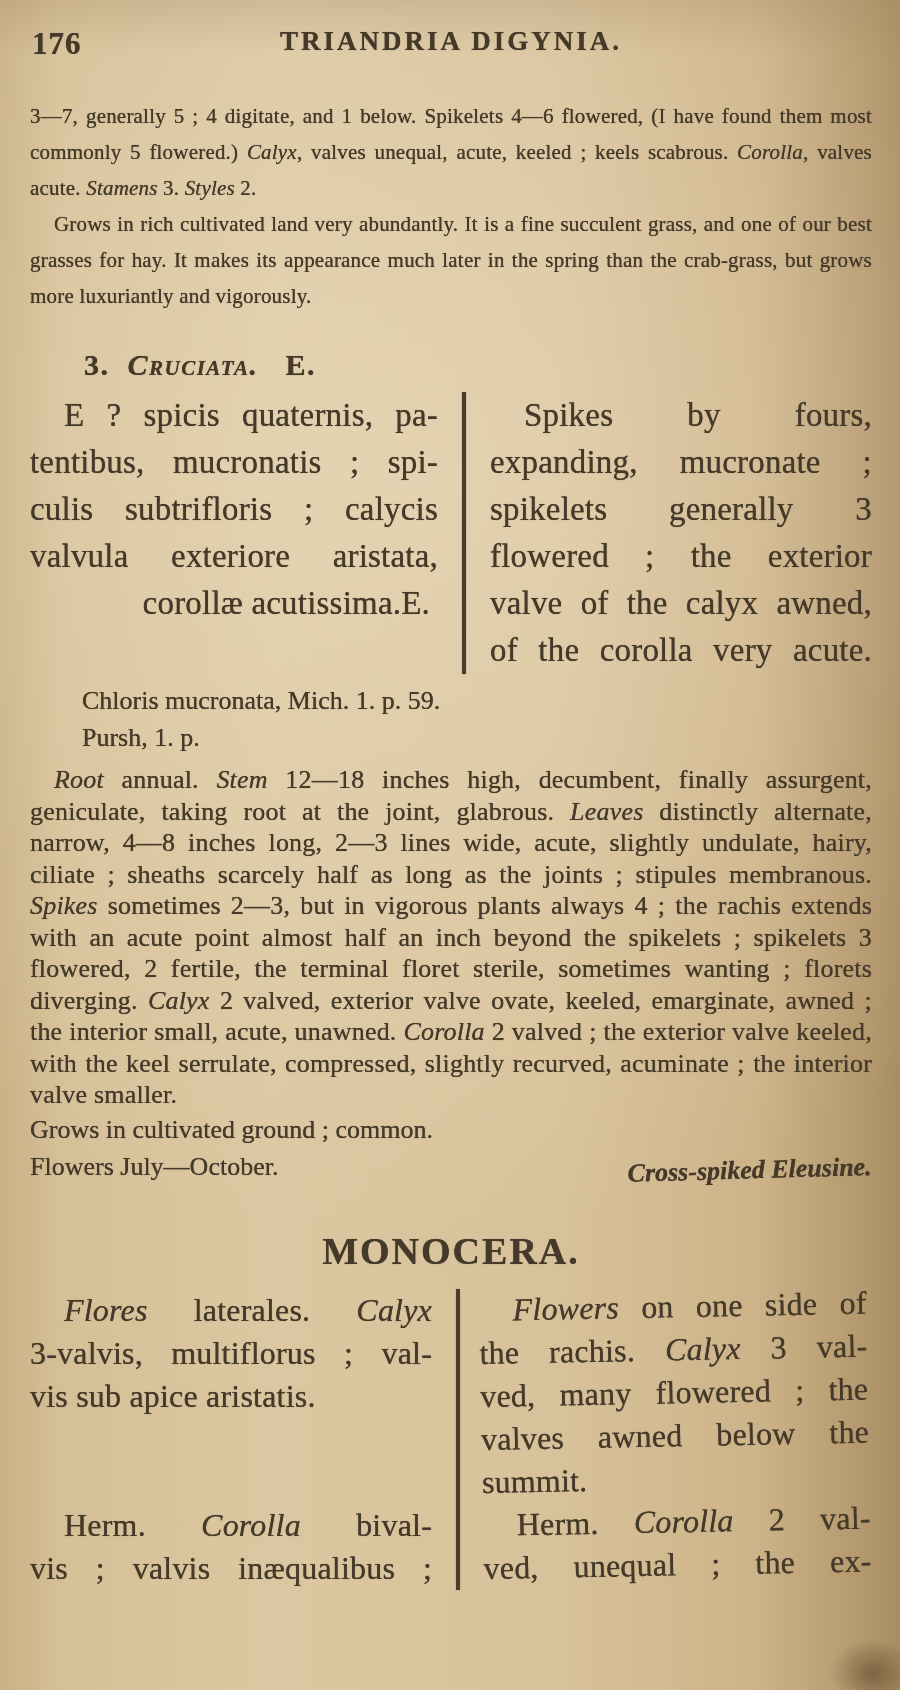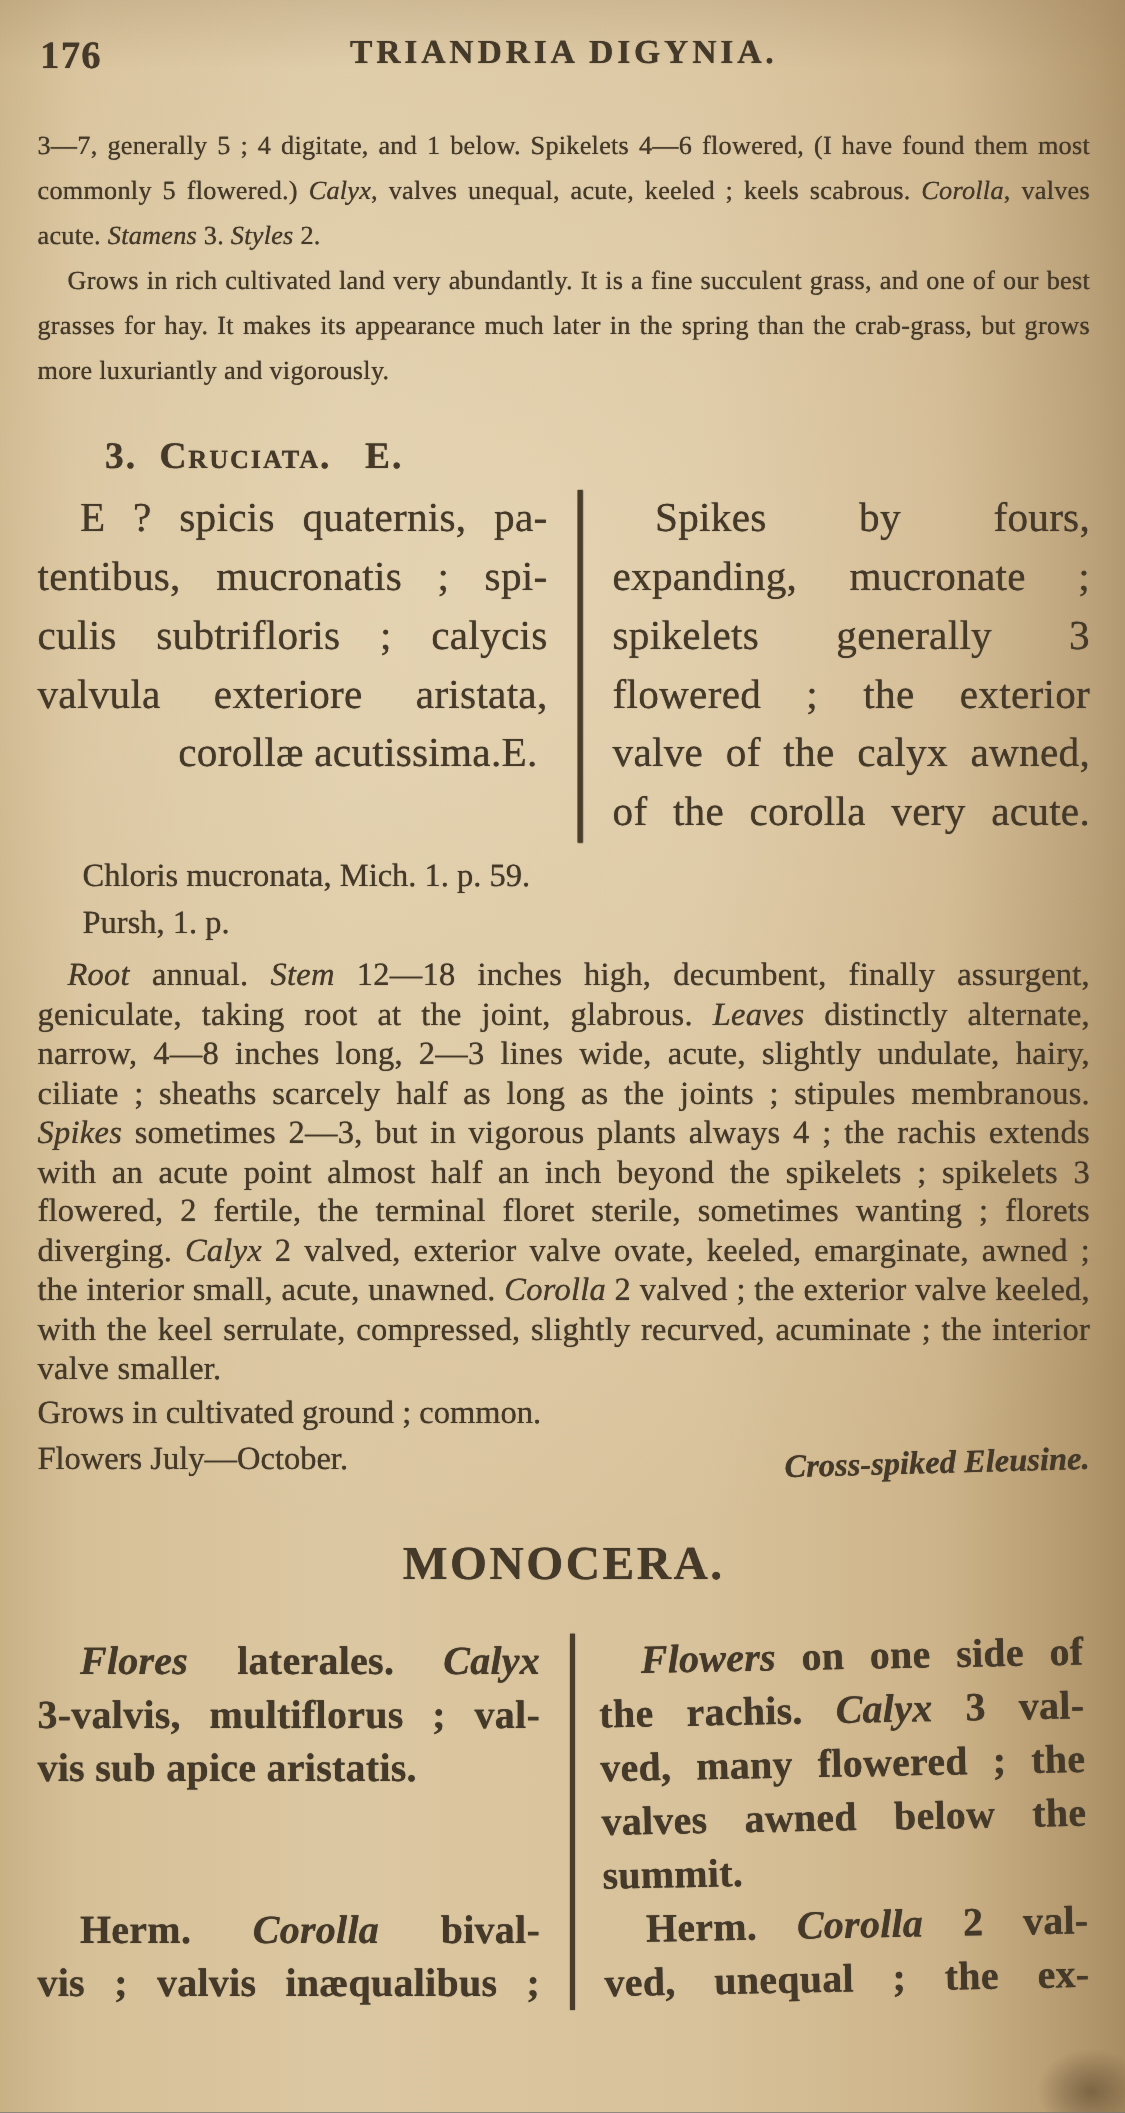--- a/index.html
+++ b/index.html
@@ -12,56 +12,56 @@
     color:#453a2a;
     font-family:"Liberation Serif","DejaVu Serif",serif;
     background:
       radial-gradient(60px 48px at 97% 99%, rgba(80,60,36,.55), rgba(80,60,36,0) 72%),
       radial-gradient(140% 70% at 45% 28%, rgba(250,240,218,.32), rgba(250,240,218,0) 65%),
       linear-gradient(180deg, rgba(158,130,92,.30) 0, rgba(158,130,92,0) 55px),
       linear-gradient(90deg,#c9b186 0%,#d6c098 7%,#dbc7a1 30%,#d8c29b 62%,#cdb389 84%,#b2966b 97%,#a98d62 100%);
   }
   .page *{text-shadow:0 0 0.7px currentColor;}
   .it{font-style:italic;}
-  .sc{font-variant:small-caps;}
+  .sc{font-variant:small-caps;font-style:italic;}
 
   .header{position:relative;height:44px;margin-top:26px;}
   .pageno{position:absolute;left:2px;top:0;font-size:31px;font-weight:700;letter-spacing:1px;}
   .htitle{position:absolute;left:0;right:0;text-align:center;font-size:27px;font-weight:700;letter-spacing:3px;}
 
   .body{margin:0;font-size:21px;line-height:36px;text-align:justify;letter-spacing:.2px;}
   .p1{margin-top:28px;}
   .indent{text-indent:24px;}
 
   .fline{display:flex;justify-content:space-between;font-size:26px;line-height:36px;margin-top:2px;white-space:pre;}
   .sp-name{font-style:italic;font-weight:700;}
   .tilt{transform:rotate(-1.6deg);transform-origin:right bottom;}
 
   .species-head{margin:34px 0 0 54px;font-size:30px;font-weight:700;letter-spacing:1.5px;white-space:pre-wrap;}
 
   .cols{display:flex;align-items:stretch;}
   .cols1{margin-top:10px;}
-  .cols2{margin-top:34px;font-weight:bold;}
+  .cols2{margin-top:16px;}
   .col{box-sizing:border-box;}
   .cols1 .left{width:408px;}
   .cols2 .left{width:402px;}
   .divcell{width:52px;display:flex;justify-content:center;}
   .rule{width:3.5px;background:#4a3d2c;box-shadow:0 0 1px #4a3d2c;}
   .col.right{flex:1;}
   .cols2 .right{transform:rotate(-1.1deg);transform-origin:left bottom;}
 
   .cline{font-size:33px;letter-spacing:.2px;text-align:justify;text-align-last:justify;overflow:visible;}
   .cols1 .cline{height:47px;line-height:47px;}
   .cols2 .cline{height:43px;line-height:43px;font-size:32px;}
   .cline.first{text-indent:34px;}
   .cline.noj{text-align-last:left;}
   .cline.split{display:flex;justify-content:flex-end;text-align-last:left;}
   .cline.split span:last-child{margin-right:8px;}
 
-  .syn{font-size:26px;line-height:37px;margin-left:36px;margin-top:8px;}
+  .syn{font-size:26px;line-height:37px;margin-left:52px;margin-top:8px;}
   .syn + .syn{margin-top:0;}
   .desc{margin-top:8px;font-size:26px;line-height:31.5px;}
   .grows{font-size:26px;line-height:34px;margin-top:2px;}
 
   .mono-head{margin:44px 0 0 0;text-align:center;font-size:38px;font-weight:700;letter-spacing:2px;}
 </style>
 </head>
 <body>
 
 <div class="page">

